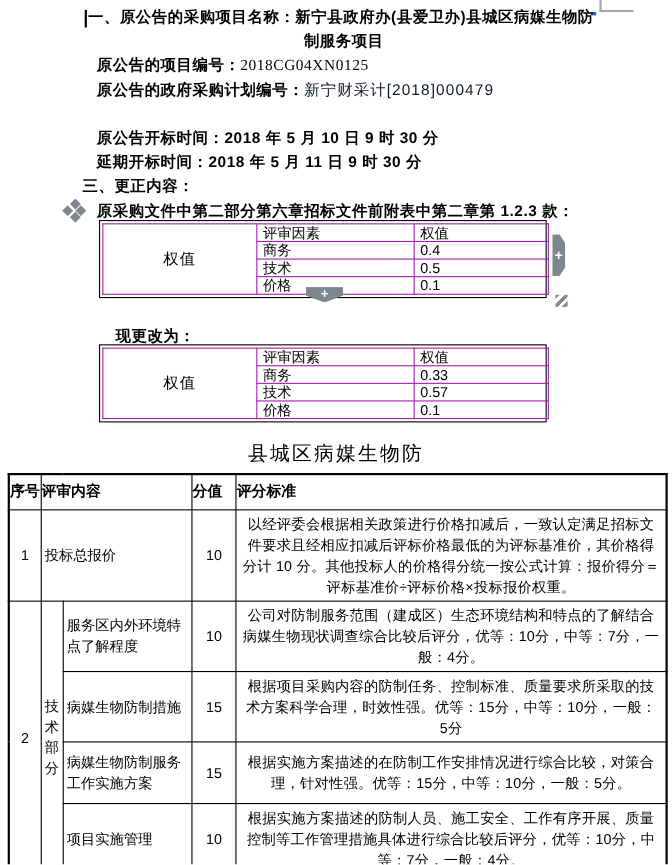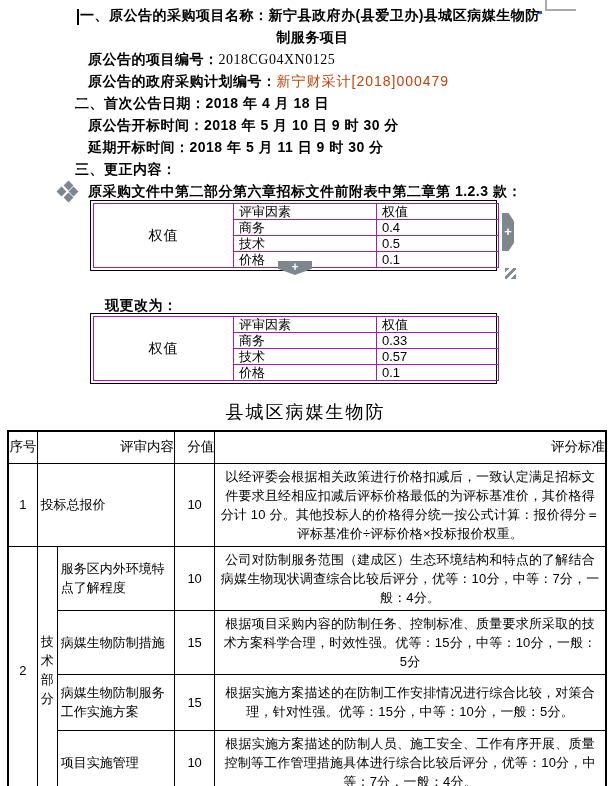--- a/index.html
+++ b/index.html
@@ -4,21 +4,21 @@
 <style>
   * { margin:0; padding:0; box-sizing:border-box; }
   html,body { background:#fff; }
   .page {
     position:relative; width:611px; height:786px; background:#ffffff;
     font-family:"Liberation Sans","DejaVu Sans",sans-serif; color:#000;
     overflow:hidden;
   }
   .txt { position:absolute; white-space:nowrap; font-size:14px; font-weight:bold; letter-spacing:0.5px; }
   .txt .val-serif { font-weight:normal; font-family:"Liberation Serif","DejaVu Serif",serif; letter-spacing:0.5px; }
-  .txt .val-light { font-weight:normal; color:#c2410c; letter-spacing:1px;margin-top:10px; }
+  .txt .val-light { font-weight:normal; color:#0f172a; letter-spacing:1px;margin-top:10px; }
   .cursor-bar { position:absolute; left:77px; top:9px; width:2px; height:16px; background:#000; }
   .frame-corner { position:absolute; left:545px; top:0; width:31px; height:11px;
     border-left:2px solid #a9a9a9; border-bottom:2px solid #a9a9a9; }
   .anchor-dash { position:absolute; left:537px; top:11px; width:5px; height:3px; background:#1f5cc0; }
 
   
   .wtbl-wrap { position:absolute; left:90px; width:407px; border:1px solid #000; padding:2px; background:#fff; }
   .wtbl { width:100%; border-collapse:collapse; table-layout:fixed; font-size:13px; }
   .wtbl td { border:1px solid #a21caf; height:16px; padding:0 5px; line-height:15px; }
   .wtbl td.merged { text-align:center; font-size:14px; letter-spacing:1px; }
@@ -39,21 +39,21 @@
     background:repeating-linear-gradient(135deg,#848b92 0 3px,#ffffff 3px 6px); }
 
   .score-title { position:absolute; left:0; top:400px; width:611px; text-align:center;
     font-size:18px; font-weight:normal; letter-spacing:2px; }
 
   
   .stbl { position:absolute; left:7px; top:430px; width:600px; border-collapse:collapse;
     table-layout:fixed; font-size:13px; }
   .stbl td, .stbl th { border:1px solid #000; vertical-align:middle; font-weight:normal; }
   .stbl { border:2px solid #000; }
-  .stbl .hdr { text-align:right; height:32px; font-size:13.5px; }
+  .stbl .hdr { text-align:left; height:32px; font-size:13.5px;font-weight:bold; }
   .stbl .ctr { text-align:center; }
   .stbl .crit { text-align:center; padding:3px 5px; line-height:19px; letter-spacing:0.2px; }
   .stbl .name { text-align:left; line-height:19px; padding:0 3px;margin-left:20px; }
   .stbl .vert { text-align:center; line-height:19px; padding:0 3px; word-break:break-all; }
   .stbl col.cno { width:29px; } .stbl col.ccat { width:20px; } .stbl col.cname { width:117px; }
   .stbl col.cscore { width:40px; } .stbl col.ccrit { width:390px; }
 </style>
 </head>
 <body>
 
@@ -63,21 +63,20 @@
   <div class="frame-corner"></div>
   <div class="anchor-dash"></div>
 
   <div class="txt" style="left:80px; top:7px;">一、原公告的采购项目名称：新宁县政府办(县爱卫办)县城区病媒生物防</div>
   <div class="txt" style="left:80px; top:29px; width:465px; text-align:center; white-space:normal;">制服务项目</div>
 
   <div class="txt" style="left:88px; top:51px;text-align:right;"><span>原公告的项目编号：</span><span class="val-serif">2018CG04XN0125</span></div>
 
   <div class="txt" style="left:88px; top:73px;"><span>原公告的政府采购计划编号：</span><span class="val-light">新宁财采计[2018]000479</span></div>
 
-  <div class="txt" style="left:75px; top:95px;">二、首次公告日期：2018 年 4 月 18 日</div>
   <div class="txt" style="left:88px; top:117px;">原公告开标时间：2018 年 5 月 10 日 9 时 30 分</div>
   <div class="txt" style="left:88px; top:139px;">延期开标时间：2018 年 5 月 11 日 9 时 30 分</div>
   <div class="txt" style="left:75px; top:161px;">三、更正内容：</div>
   <div class="txt" style="left:88px; top:183px;">原采购文件中第二部分第六章招标文件前附表中第二章第 1.2.3 款：</div>
 
   <div class="wtbl-wrap" style="top:200px;">
     <table class="wtbl">
       <colgroup>
           <col class="c1">
           <col class="c2">

